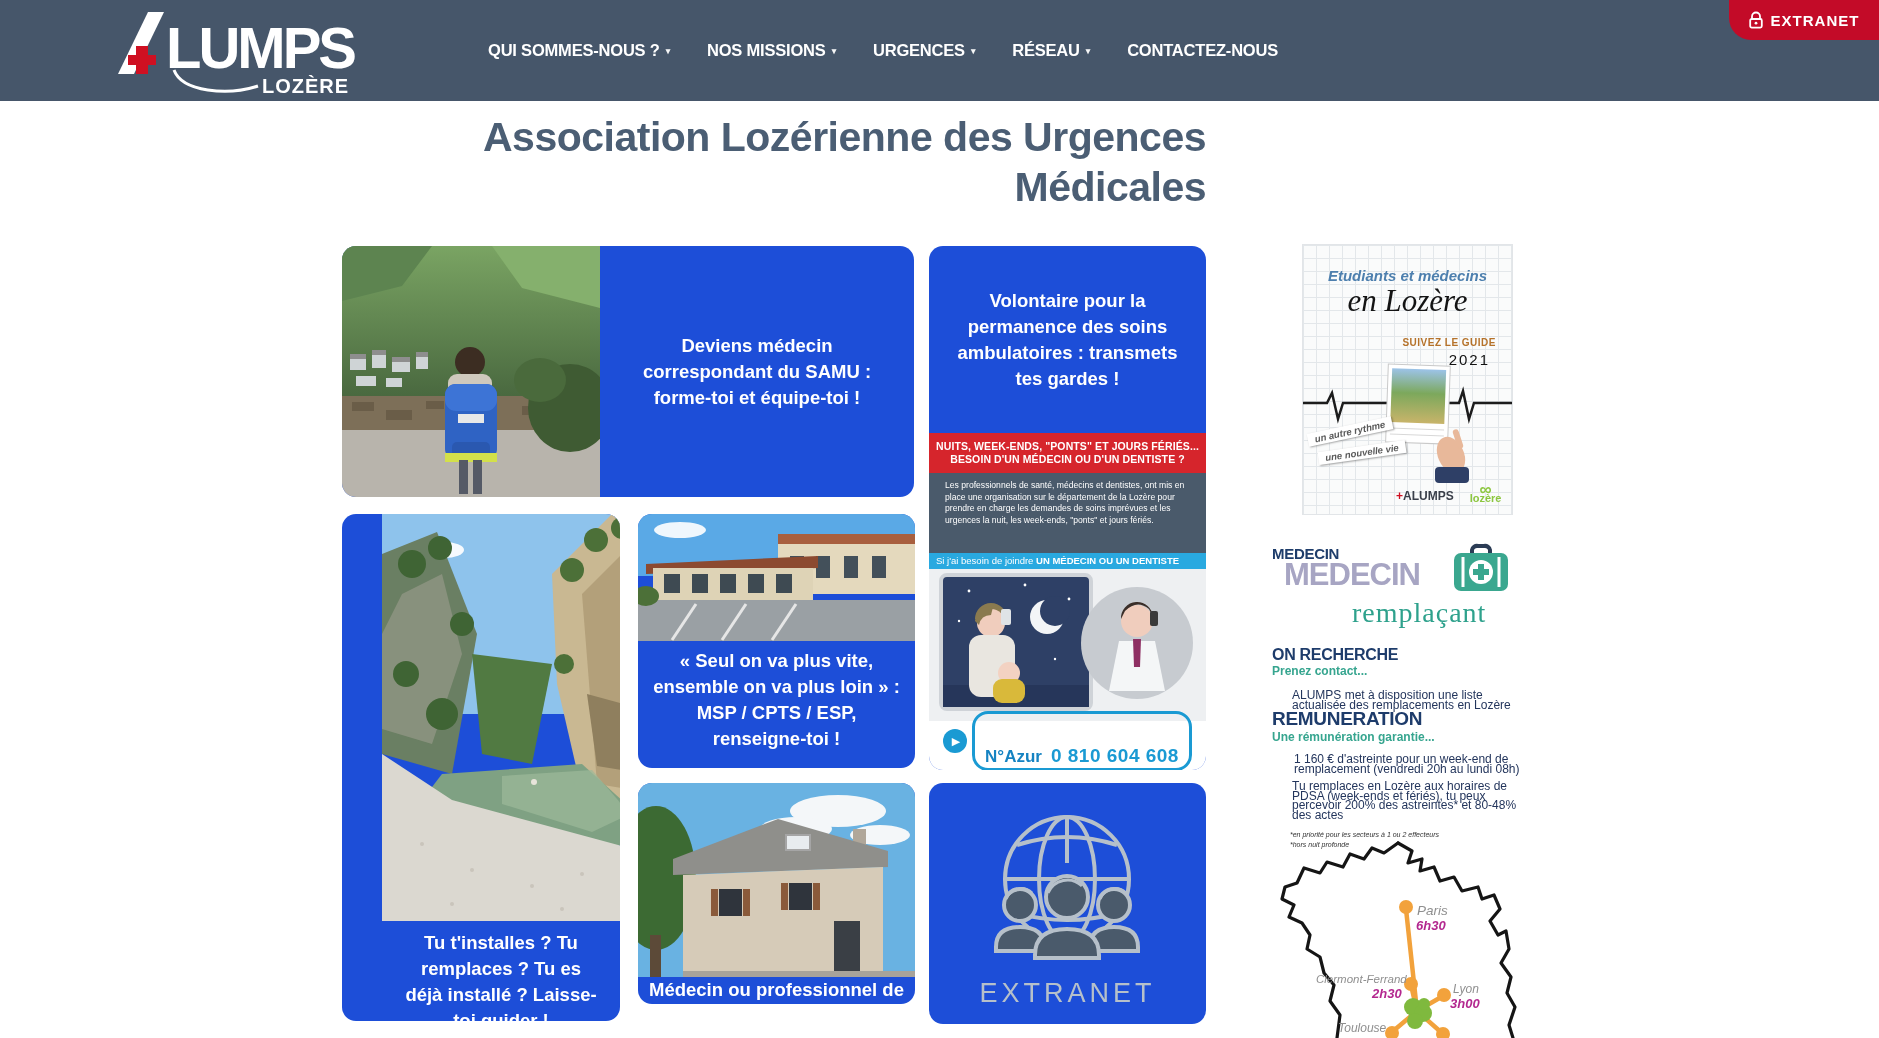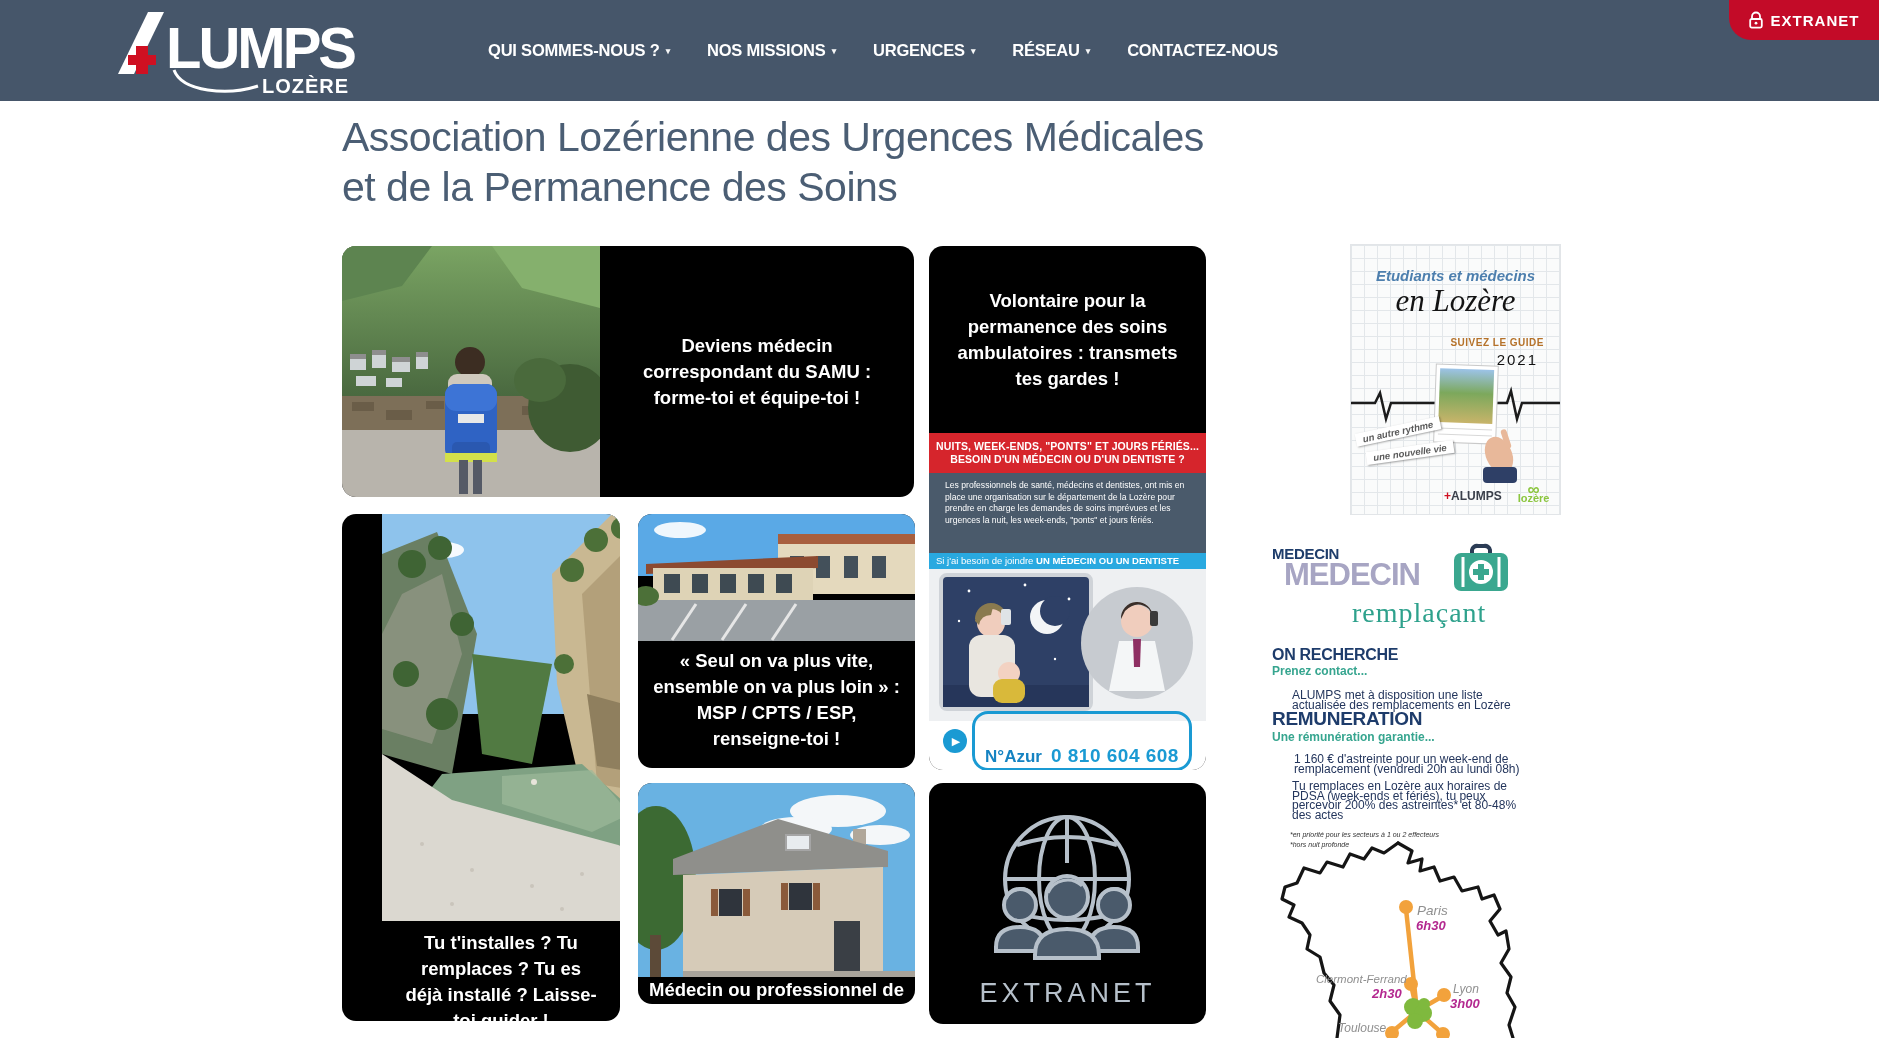--- a/index.html
+++ b/index.html
@@ -11,25 +11,25 @@
   .header { position:absolute; left:0; top:0; width:1879px; height:101px; background:#46566a; }
   .logo { position:absolute; left:100px; top:4px; width:280px; height:94px; cursor:pointer; }
   .nav { position:absolute; left:488px; top:0; height:101px; display:flex; align-items:center; gap:37px; }
   .nav-item { color:#fff; font-weight:700; font-size:16.5px; letter-spacing:-0.2px; white-space:nowrap; cursor:pointer; }
   .nav-item .caret { font-size:9px; margin-left:6px; position:relative; top:-2px; opacity:.95; }
   .extranet-btn { position:absolute; top:0; right:0; width:150px; height:40px; background:#c30b28;
     border-radius:0 0 0 22px; display:flex; align-items:center; justify-content:center; gap:8px;
     color:#fff; font-weight:700; font-size:15px; letter-spacing:1px; cursor:pointer; }
 
   
-  .page-title { position:absolute; left:342px; top:112px; width:864px; text-align:left;
-    color:#4b5e74; font-size:41px; font-weight:400; line-height:50px; letter-spacing:-0.5px; }
+  .page-title { position:absolute; left:342px; top:112px; width:864px; text-align:right;
+    color:#4b5e74; font-size:41px; font-weight:700; line-height:50px; letter-spacing:-0.5px; }
 
   
-  .card { position:absolute; background:#000000; border-radius:14px; overflow:hidden; cursor:pointer; }
+  .card { position:absolute; background:#1d4ed8; border-radius:14px; overflow:hidden; cursor:pointer; }
   .card .tile-text { color:#fff; font-weight:700; font-size:18.5px; line-height:26px; text-align:center; }
   .card-a { left:342px; top:246px; width:572px; height:251px; display:flex; }
   .card-a .photo { width:258px; height:251px; flex:none; }
   .card-a .panel { flex:1; display:flex; align-items:center; justify-content:center; padding:0 28px; }
   .card-b { left:929px; top:246px; width:277px; height:524px; display:flex; flex-direction:column; }
   .card-b .panel-top { height:187px; display:flex; align-items:center; justify-content:center; padding:0 14px; }
   .flyer-banner { height:40px; background:#d6252c; display:flex; flex-direction:column; align-items:center; justify-content:center; }
   .flyer-banner div { color:#fff; font-weight:700; font-size:10.5px; line-height:13px; letter-spacing:.1px; }
   .flyer-para { height:80px; background:#4a5a6b; color:#fff; font-size:8.6px; line-height:11.6px; padding:7px 13px 0 16px; }
   .flyer-strip { height:16px; background:#29a9e0; color:#fff; font-size:9.5px; line-height:16px; padding-left:7px; white-space:nowrap; }
@@ -56,21 +56,21 @@
   .card-e .tile-text { line-height:24px; }
   .card-f { left:929px; top:783px; width:277px; height:241px; }
   .card-f .globe { position:absolute; left:53px; top:18px; }
   .card-f .extranet-word { position:absolute; left:0; top:195px; width:277px; text-align:center;
     color:#b6c0ca; font-size:27px; letter-spacing:4px; font-weight:400; }
 
   
   .poster { position:absolute; left:1302px; top:244px; width:211px; height:271px; cursor:pointer;
     background-color:#fafbfb; border:1px solid #e2e5e8;
     background-image:linear-gradient(#e3e7ea 1px, transparent 1px), linear-gradient(90deg,#e3e7ea 1px, transparent 1px);
-    background-size:13px 13px; overflow:hidden;margin-left:48px; }
+    background-size:13px 13px; overflow:hidden; }
   .poster-t1 { position:absolute; left:0; top:22px; width:100%; text-align:center; color:#4d7fae;
     font-weight:700; font-style:italic; font-size:15px; }
   .poster-t2 { position:absolute; left:0; top:38px; width:100%; text-align:center; color:#141414;
     font-family:"Liberation Serif", serif; font-style:italic; font-size:31px; }
   .poster-sub { position:absolute; right:16px; top:92px; color:#b5722a; font-weight:700; font-size:10px; letter-spacing:.5px; }
   .poster-year { position:absolute; right:22px; top:106px; color:#111; font-size:15px; letter-spacing:2px; }
   .poster-ecg { position:absolute; left:0; top:118px; }
   .sticker { position:absolute; background:#fff; box-shadow:1px 1px 2px rgba(0,0,0,.35); padding:1px 7px;
     color:#5a5a5a; font-weight:700; font-style:italic; font-size:9.5px; white-space:nowrap; }
   .sticker-1 { left:4px; top:180px; transform:rotate(-12deg); }
@@ -133,21 +133,20 @@
         <path d="M3,8 V5.5 a4,4 0 0 1 8,0 V8" fill="none" stroke="#fff" stroke-width="1.8"></path>
         <rect x="1.2" y="8" width="11.6" height="8.6" rx="1.5" fill="none" stroke="#fff" stroke-width="1.8"></rect>
         <circle cx="7" cy="12.2" r="1.4" fill="#fff"></circle>
       </svg>
       <span>EXTRANET</span>
     </div>
   </div>
 
   <h1 class="page-title">
     <div>Association Lozérienne des Urgences Médicales</div>
-    <div>et de la Permanence des Soins</div>
   </h1>
 
   <div class="card card-a">
     <div class="photo">
       <svg width="258" height="251" viewBox="0 0 258 251">
         <defs>
           <linearGradient id="mnt" x1="0" y1="0" x2="0" y2="1">
             <stop offset="0" stop-color="#7aa463"></stop>
               <stop offset="1" stop-color="#49683f"></stop>
           </linearGradient>

